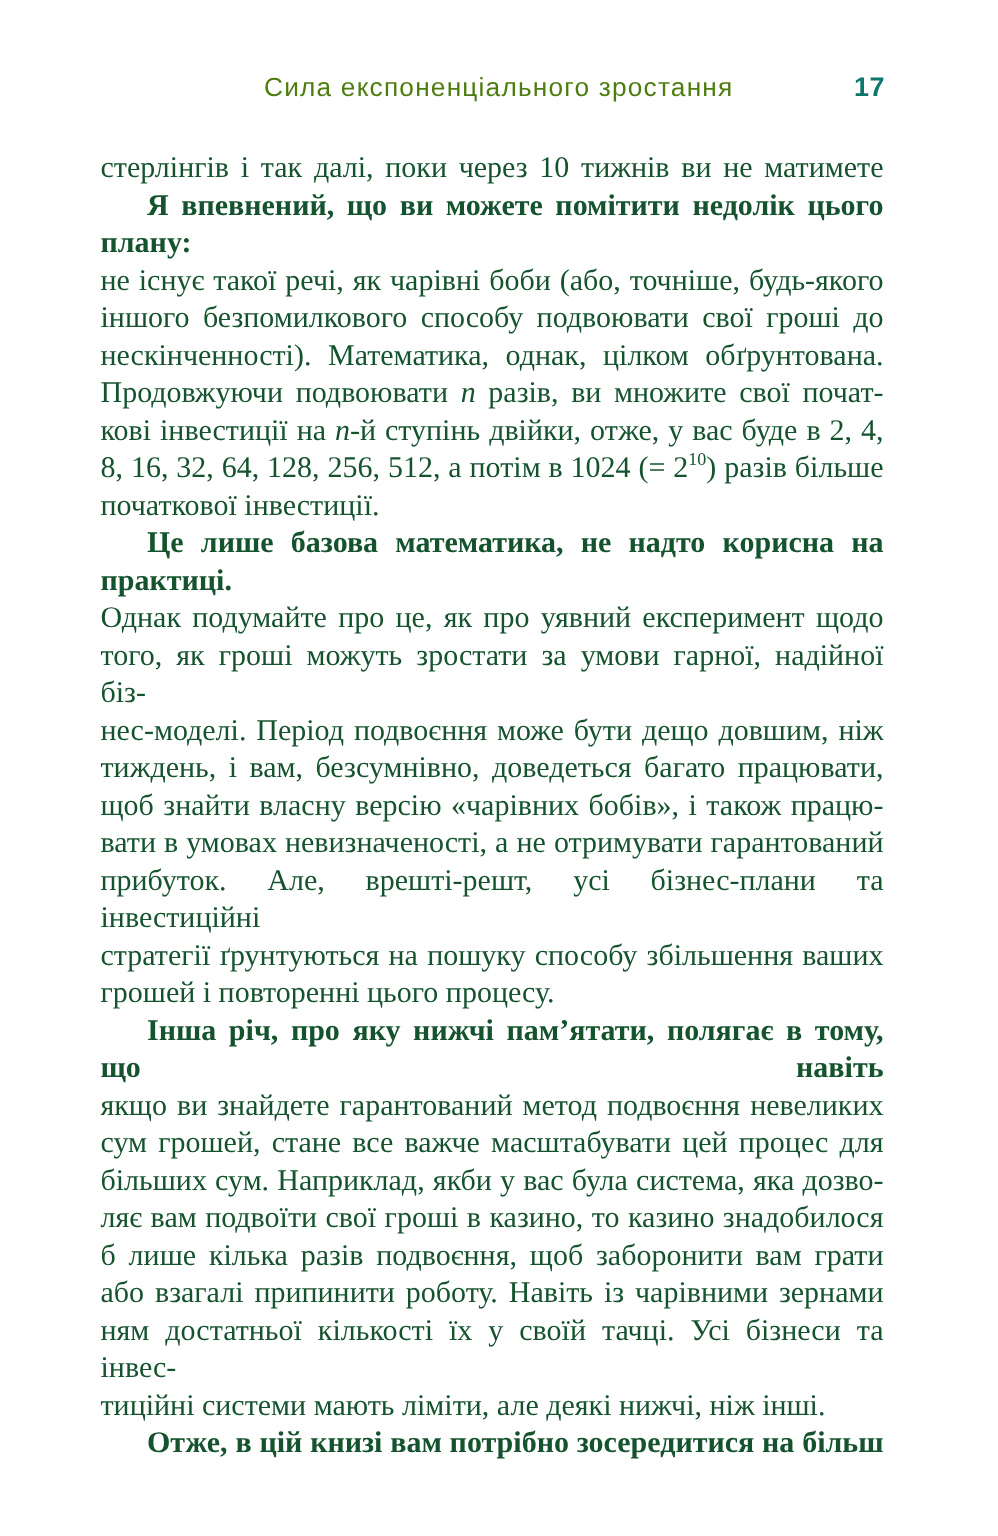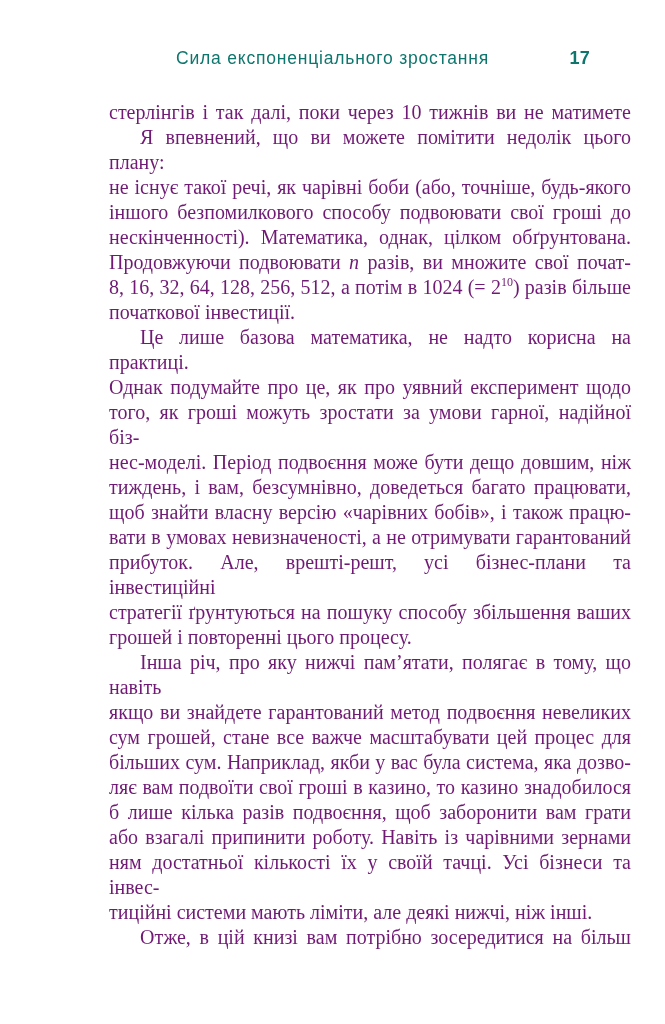--- a/index.html
+++ b/index.html
@@ -23,56 +23,56 @@
     width: 665px;
     height: 24px;
   }
   .running-title {
     width: 665px;
     text-align: center;
     font-family: "Liberation Sans", sans-serif;
     font-size: 17.5px;
     line-height: 24px;
     letter-spacing: 0.8px;
-    color: #0f766e;
+    color: #4d7c0f;
   }
   .page-number {
     position: absolute;
     top: 0;
     right: 75px;
     font-family: "Liberation Sans", sans-serif;
     font-size: 18px;
     line-height: 24px;
     font-weight: 700;
     letter-spacing: 0.3px;
     color: #0f766e;
   }
   
   .text-block {
     position: absolute;
     left: 67px;
     top: 100px;
     width: 522px;
     font-size: 20px;
     line-height: 25px;
-    color: #701a75;
-    margin-left: 42px;
+    color: #14532d;
   }
   .paragraph { margin: 0; }
   .line {
     text-align: justify;
     text-align-last: justify;
     text-justify: inter-word;
     white-space: normal;
   }
   .line.para-end {
     text-align-last: left;
   }
   .line.indent {
     text-indent: 31px;
+    font-weight: bold;
   }
   .line i { font-style: italic; }
   .line sup {
     font-size: 12px;
     line-height: 0;
     vertical-align: baseline;
     position: relative;
     top: -8px;
   }
 </style>
@@ -89,20 +89,21 @@
 
   <div class="paragraph">
         <div class="line">стерлінгів і так далі, поки через 10 тижнів ви не матимете</div>
       </div>
       <div class="paragraph">
         <div class="line indent">Я впевнений, що ви можете помітити недолік цього плану:</div>
         <div class="line">не існує такої речі, як чарівні боби (або, точніше, будь-якого</div>
         <div class="line">іншого безпомилкового способу подвоювати свої гроші до</div>
         <div class="line">нескінченності). Математика, однак, цілком обґрунтована.</div>
         <div class="line">Продовжуючи подвоювати <i>n</i> разів, ви множите свої почат-</div>
+        <div class="line">кові інвестиції на <i>n</i>-й ступінь двійки, отже, у вас буде в 2, 4,</div>
         <div class="line">8, 16, 32, 64, 128, 256, 512, а потім в 1024 (= 2<sup>10</sup>) разів більше</div>
         <div class="line para-end">початкової інвестиції.</div>
       </div>
       <div class="paragraph">
         <div class="line indent">Це лише базова математика, не надто корисна на практиці.</div>
         <div class="line">Однак подумайте про це, як про уявний експеримент щодо</div>
         <div class="line">того, як гроші можуть зростати за умови гарної, надійної біз-</div>
         <div class="line">нес-моделі. Період подвоєння може бути дещо довшим, ніж</div>
         <div class="line">тиждень, і вам, безсумнівно, доведеться багато працювати,</div>
         <div class="line">щоб знайти власну версію «чарівних бобів», і також працю-</div>

